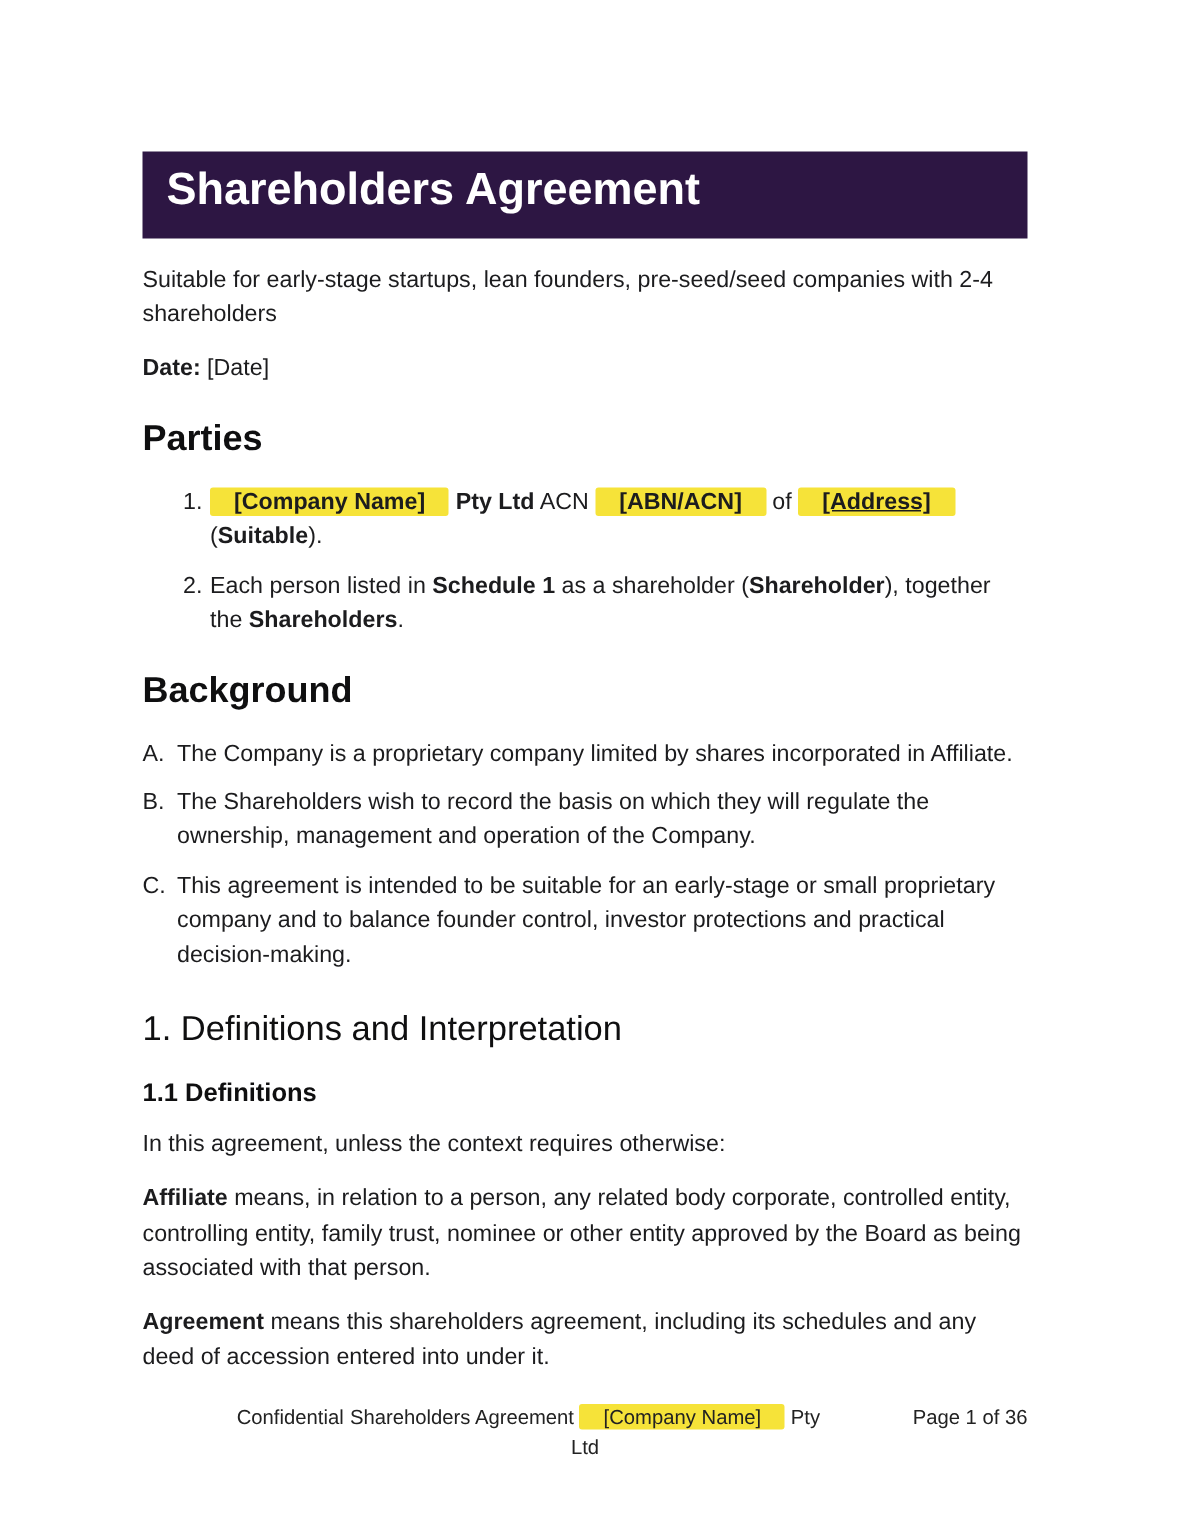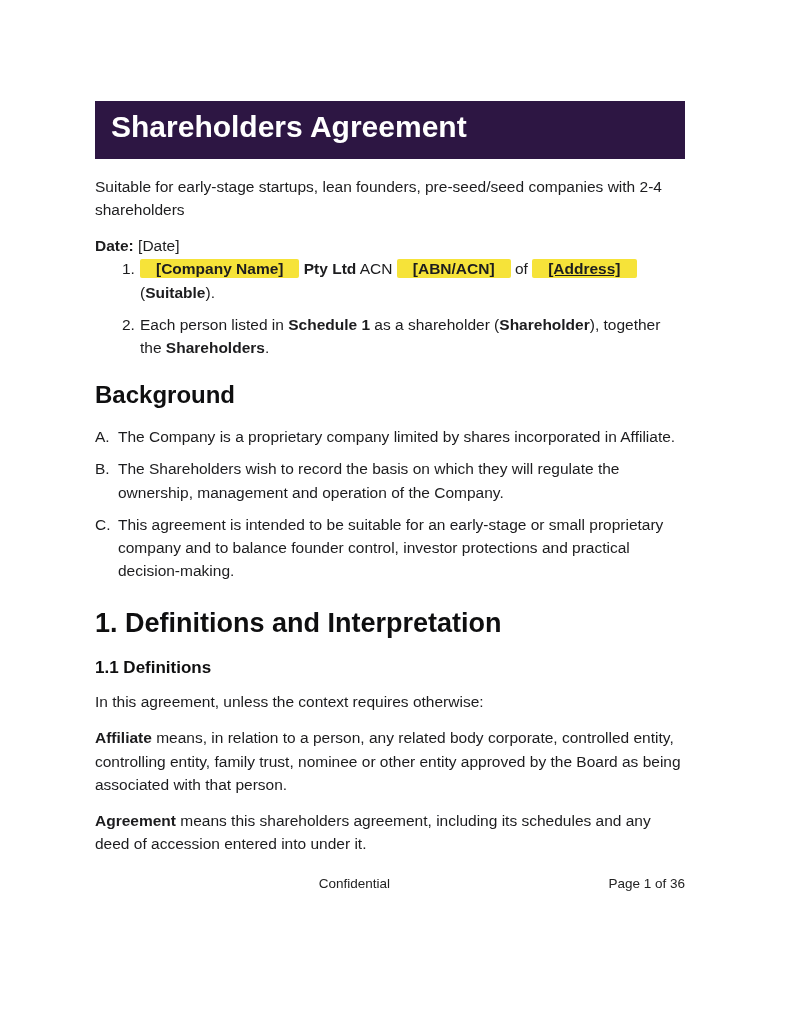--- a/index.html
+++ b/index.html
@@ -39,22 +39,22 @@
   .date-line { margin-top: 13px; }
   .date-line strong { font-weight: 700; }
   h2.section-heading {
     font-size: 24px;
     font-weight: 700;
     color: var(--heading-color);
     margin: 22px 0 15px 0;
     line-height: 1.2;
   }
   h2.clause-heading {
-    font-size: 27px;
-    font-weight: 700;
+    font-size: 23px;
+    font-weight: 400;
     color: var(--heading-color);
     margin: 24px 0 14px 0;
     line-height: 1.2;
   }
   h3.sub-heading {
     font-size: 17px;
     font-weight: 700;
     color: var(--heading-color);
     margin: 18px 0 11px 0;
     line-height: 1.3;
@@ -97,20 +97,21 @@
   </header>
 
   <p class="subtitle">Suitable for early-stage startups, lean founders, pre-seed/seed companies with 2-4 shareholders</p>
 
   <p class="date-line">
     <strong>Date:</strong>
     <span>[Date]</span>
   </p>
 
   <section>
+    <h2 class="section-heading">Parties</h2>
     <ol class="list num-list">
       <li>
         <span class="marker">1.</span>
         <span class="li-text"><span class="hl" style="font-weight: 700;">[Company Name]</span><span style="font-weight: 700;"> Pty Ltd</span><span> ACN </span><span class="hl" style="font-weight: 700;">[ABN/ACN]</span><span> of </span><span class="hl" style="font-weight: 700; text-decoration: underline;">[Address]</span><span> (</span><span style="font-weight: 700;">Suitable</span><span>).</span></span>
       </li>
       <li>
         <span class="marker">2.</span>
         <span class="li-text"><span>Each person listed in </span><span style="font-weight: 700;">Schedule 1</span><span> as a shareholder (</span><span style="font-weight: 700;">Shareholder</span><span>), together the </span><span style="font-weight: 700;">Shareholders</span><span>.</span></span>
       </li>
     </ol>
@@ -137,16 +138,17 @@
   <section>
     <h2 class="clause-heading">1. Definitions and Interpretation</h2>
     <h3 class="sub-heading">1.1 Definitions</h3>
     <p class="para">In this agreement, unless the context requires otherwise:</p>
     <p class="para"><span style="font-weight: 700;">Affiliate</span><span> means, in relation to a person, any related body corporate, controlled entity, controlling entity, family trust, nominee or other entity approved by the Board as being associated with that person.</span></p>
     <p class="para"><span style="font-weight: 700;">Agreement</span><span> means this shareholders agreement, including its schedules and any deed of accession entered into under it.</span></p>
   </section>
 
   <footer class="footer">
     <span class="f-left">Confidential</span>
+    <span class="f-center"><span>Shareholders Agreement </span><span class="hl">[Company Name]</span><span> Pty Ltd</span></span>
     <span class="f-right">Page 1 of 36</span>
   </footer>
 
 </div>
 
 </body></html>

